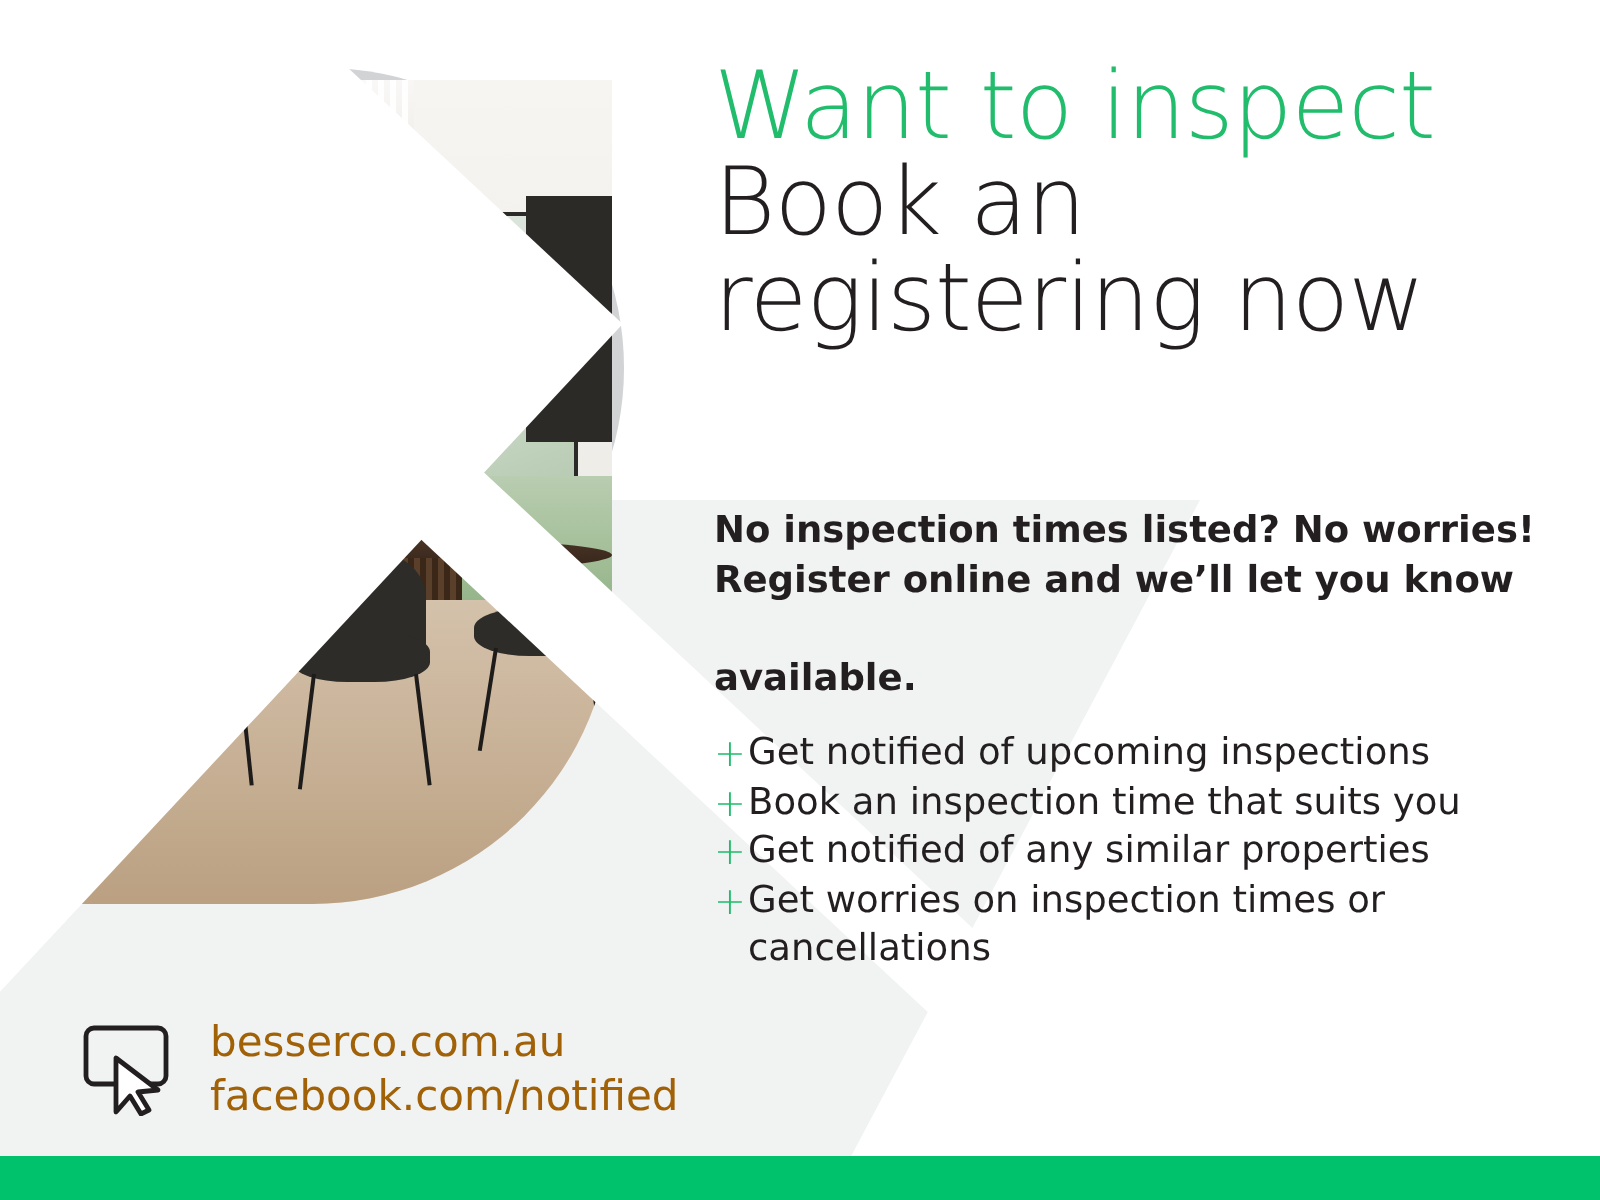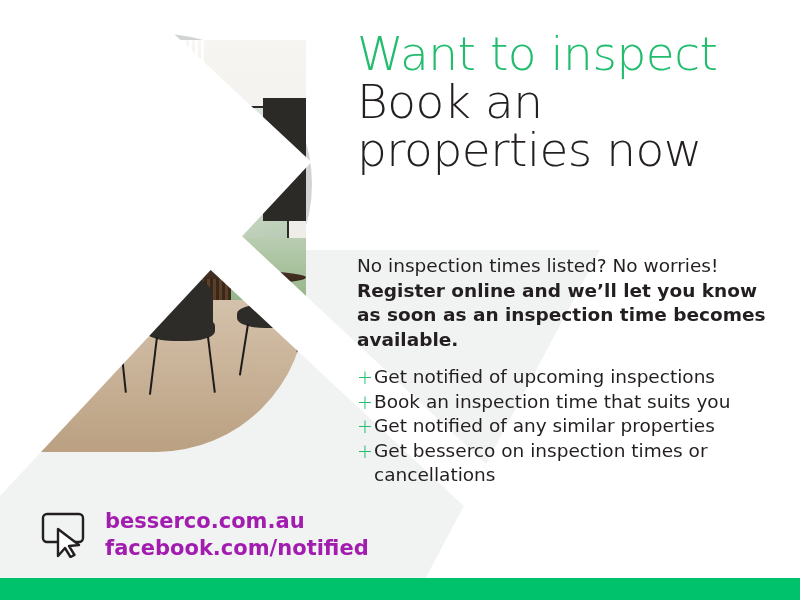--- a/index.html
+++ b/index.html
@@ -195,21 +195,21 @@
 
   .subhead{
     position:absolute;
     left:0; top:254px;
     width:430px;
     font-size:18.5px;
     line-height:24.5px;
     color:#231f20;
     font-family:"DejaVu Sans", sans-serif;
   }
-  .subhead .bold{ font-weight:400; display:block; }
+  .subhead .bold{ font-weight:700; display:block; }
   .subhead .reg{ font-weight:700; }
 
   .list-block{
     position:absolute;
     left:0; top:365px;
     width:430px;
     font-size:18.5px;
     line-height:24.5px;
     color:#231f20;
     font-family:"DejaVu Sans", sans-serif;
@@ -241,23 +241,23 @@
   }
   .cursor-icon{
     position:relative;
     width:50px;height:46px;
     flex:0 0 50px;
     margin-top:4px;
   }
   .urls{
     font-size:21px;
     line-height:27px;
-    color:#a21caf;
+    color:#a16207;
     font-family:"DejaVu Sans", sans-serif;
-    font-weight:700;
+    font-weight:400;
   }
   .green-bar{
     position:absolute;
     left:0; top:578px;
     width:800px;height:22px;
     background:#00c16c;
   }
 </style>
 </head>
 <body>
@@ -313,48 +313,48 @@
   </div>
 
   <div class="white-upper-cut"></div>
   <div class="white-band"></div>
 
   <div class="content">
 
     <div class="headline">
       <div class="hl-green">Want to inspect</div>
       <div class="hl-dark">Book an</div>
-      <div class="hl-dark">properties now</div>
+      <div class="hl-dark">registering now</div>
     </div>
 
     <div class="subhead">
       <span class="bold">No inspection times listed? No worries!</span>
       <span class="reg">Register online and we’ll let you know</span><br>
-      <span class="reg">as soon as an inspection time becomes</span><br>
+      <br>
       <span class="reg">available.</span>
     </div>
 
     <div class="list-block">
 
       <div class="bullet">
         <span class="plus">+</span>
         <span class="btext">Get notified of upcoming inspections</span>
       </div>
       <div class="bullet">
         <span class="plus">+</span>
         <span class="btext">Book an inspection time that suits you</span>
       </div>
       <div class="bullet">
         <span class="plus">+</span>
         <span class="btext">Get notified of any similar properties</span>
       </div>
       <div class="bullet">
         <span class="plus">+</span>
         <span class="btext">
-          <span>Get besserco on inspection times or</span><br>
+          <span>Get worries on inspection times or</span><br>
           <span>cancellations</span>
         </span>
       </div>
     </div>
   </div>
 
   <div class="footer">
     <span class="cursor-icon">
       <svg width="50" height="46" viewBox="0 0 50 46" xmlns="http://www.w3.org/2000/svg">
         <rect x="2" y="2" width="40" height="28" rx="4" ry="4" fill="none" stroke="#231f20" stroke-width="2.4"></rect>

